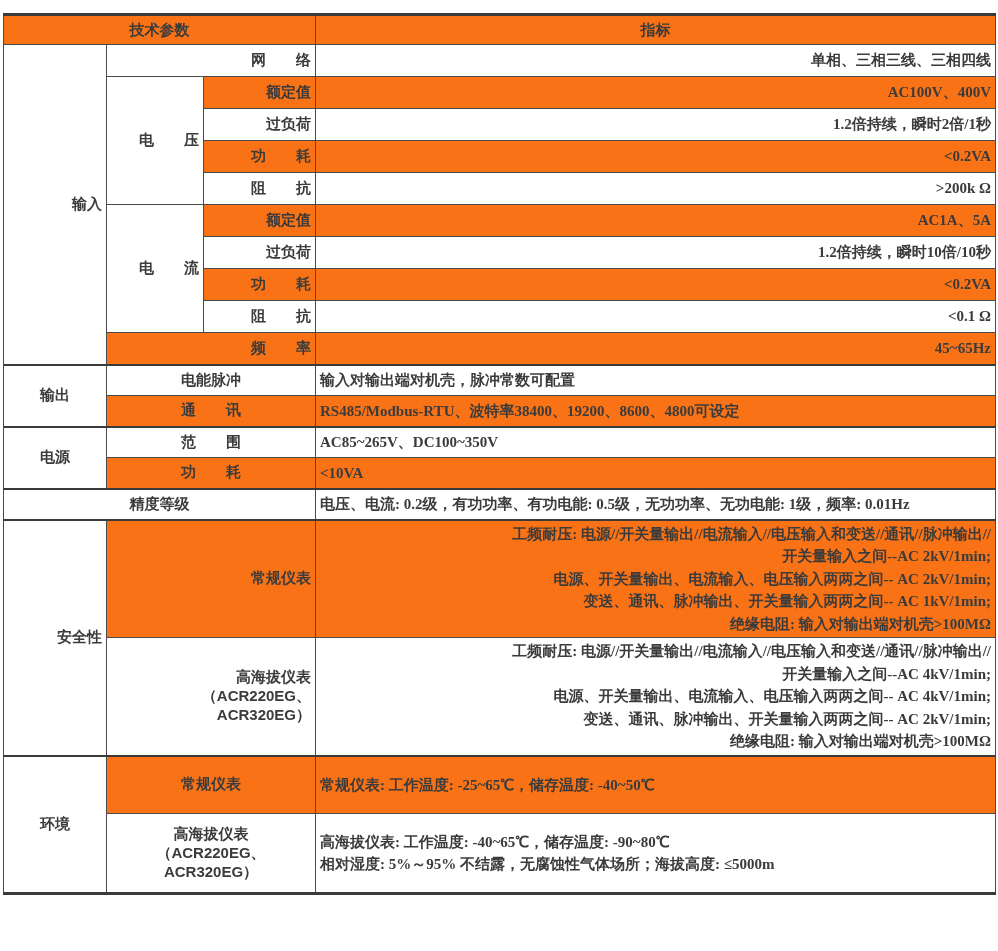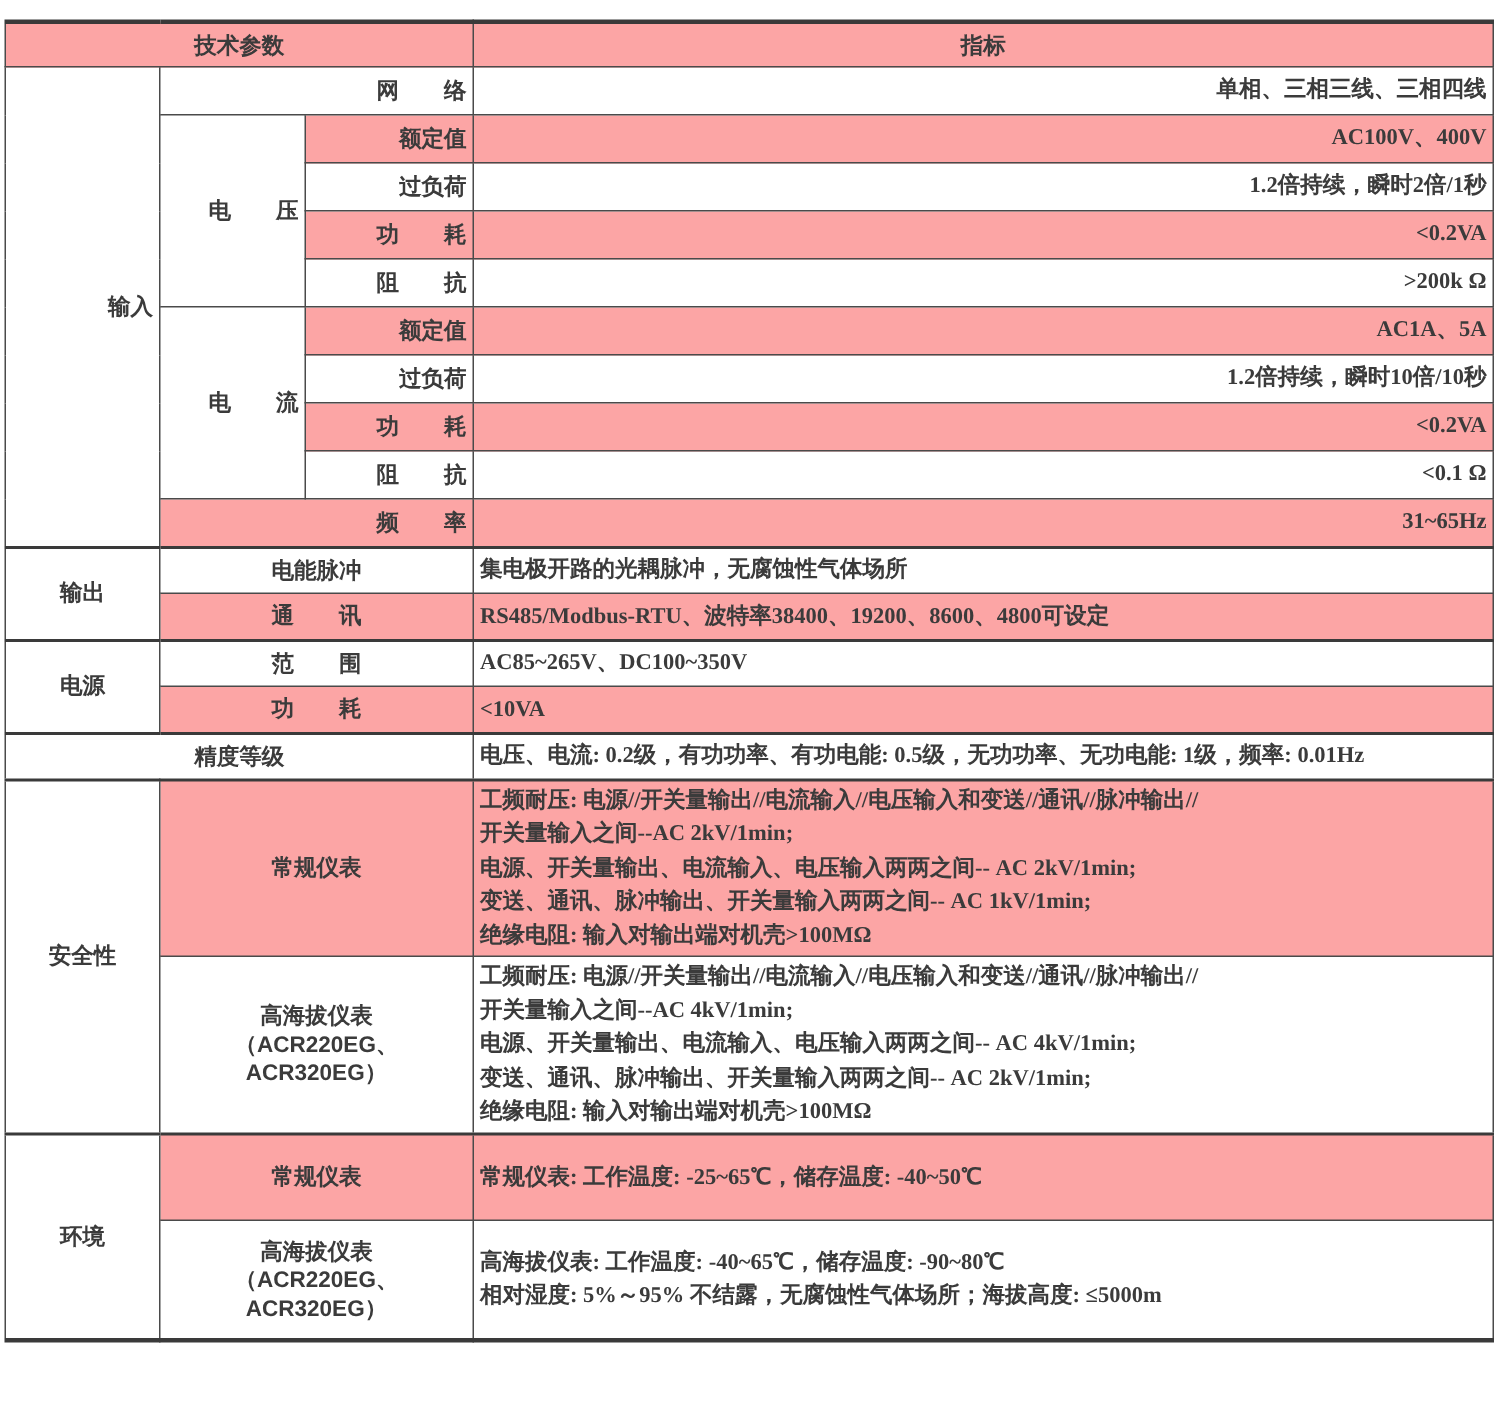--- a/index.html
+++ b/index.html
@@ -2,29 +2,29 @@
 <html><head>
 <meta charset="utf-8">
 <style>
   html,body{margin:0;padding:0;background:#ffffff;}
   body{width:998px;height:951px;overflow:hidden;box-sizing:border-box;padding:13px 0 0 3px;
        font-family:"Liberation Sans",sans-serif;}
   table.spec{border-collapse:collapse;table-layout:fixed;width:992px;
              font-size:15px;font-weight:bold;color:#3b3b3b;
              border-top:3px solid #3a3a3a;border-bottom:3px solid #3a3a3a;}
   .spec td,.spec th{border:1px solid #4a4a4a;box-sizing:border-box;padding:2px 4px;}
-  .orange{background:#fca5a5;margin-top:31px;}
+  .orange{background:#f97316;margin-top:31px;}
   .lbl{text-align:center;vertical-align:middle;}
   .val{text-align:left;vertical-align:middle;padding-left:33px;line-height:1.5;font-family:Liberation Serif, serif;}
   .pre{white-space:pre-line;}
   .sec{border-bottom:2.5px solid #3a3a3a !important;}
   tr.h-head td,tr.h-head th{height:30px;}
   tr.h-std td{height:32px;text-align:right;}
   tr.h-mid td{height:31px;}
-  tr.h-safe td{height:112px;}
+  tr.h-safe td{height:112px;text-align:right;}
   tr.h-env1 td{height:58px;}
   tr.h-env2 td{height:80px;}
 </style>
 </head>
 <body>
 
 <table class="spec">
   <colgroup>
     <col style="width:103px">
       <col style="width:97px">
@@ -72,27 +72,27 @@
   <tr class="h-std">
     <td class="lbl orange">功　　耗</td>
     <td class="val orange">&lt;0.2VA</td>
   </tr>
   <tr class="h-std">
     <td class="lbl">阻　　抗</td>
     <td class="val">&lt;0.1 Ω</td>
   </tr>
   <tr class="h-std">
     <td class="lbl orange sec" colspan="2">频　　率</td>
-    <td class="val orange sec">31~65Hz</td>
+    <td class="val orange sec">45~65Hz</td>
   </tr>
 
   <tr class="h-mid">
     <td class="lbl sec" rowspan="2">输出</td>
     <td class="lbl" colspan="2">电能脉冲</td>
-    <td class="val">集电极开路的光耦脉冲，无腐蚀性气体场所</td>
+    <td class="val">输入对输出端对机壳，脉冲常数可配置</td>
   </tr>
   <tr class="h-mid">
     <td class="lbl orange sec" colspan="2">通　　讯</td>
     <td class="val orange sec">RS485/Modbus-RTU、波特率38400、19200、8600、4800可设定</td>
   </tr>
 
   <tr class="h-mid">
     <td class="lbl sec" rowspan="2">电源</td>
     <td class="lbl" colspan="2">范　　围</td>
     <td class="val">AC85~265V、DC100~350V</td>

